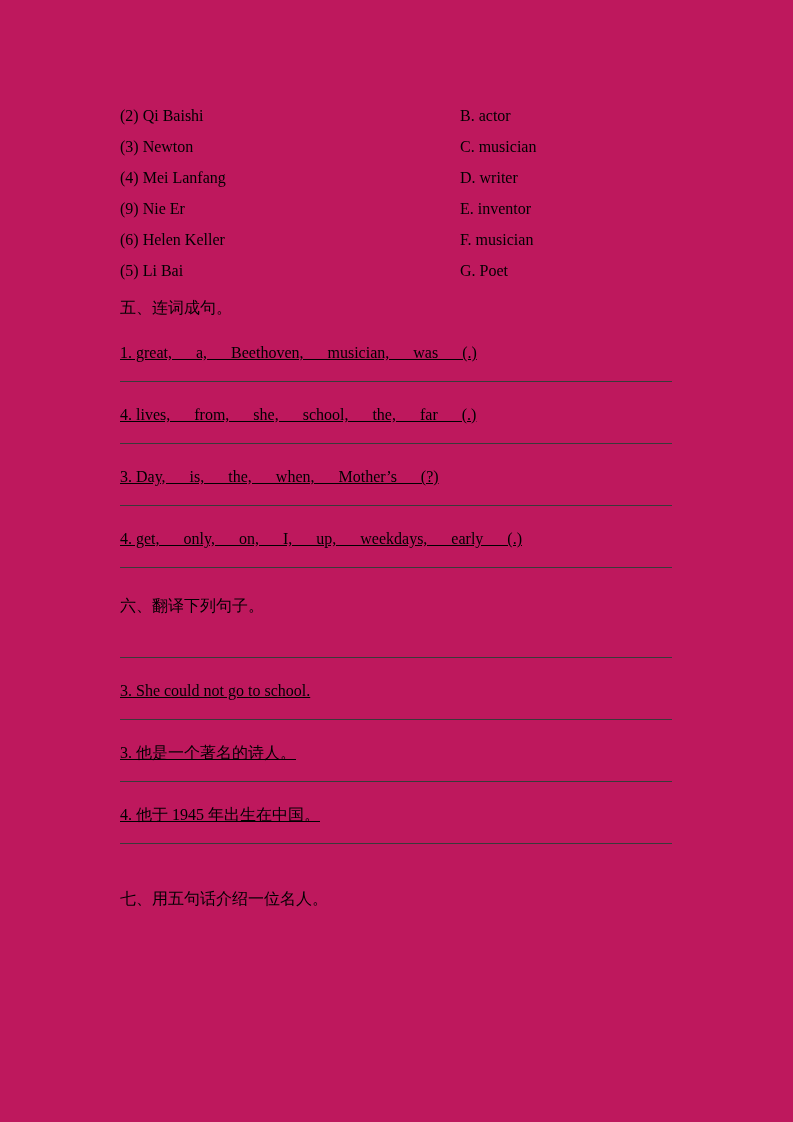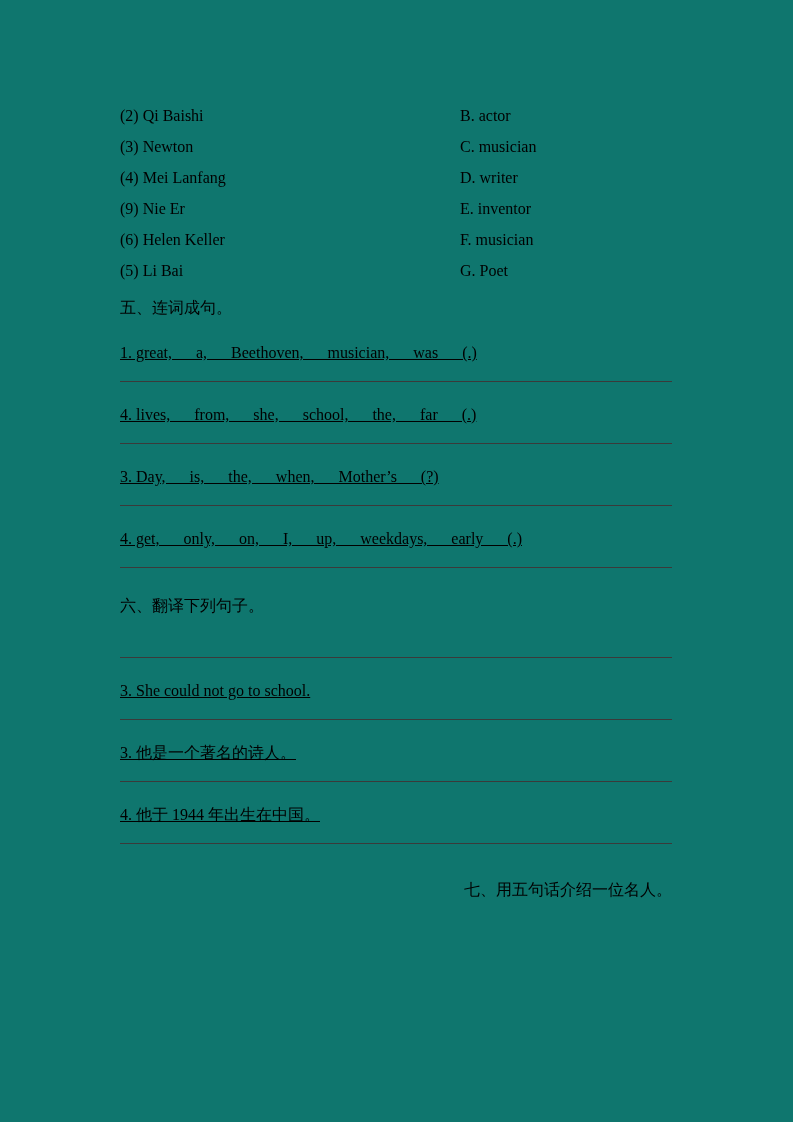--- a/index.html
+++ b/index.html
@@ -5,21 +5,21 @@
   html, body {
     margin: 0;
     padding: 0;
     background: #ffffff;
   }
   .page {
     position: relative;
     width: 793px;
     height: 1122px;
     margin: 0 auto;
-    background: #0f766e;
+    background: #be185d;
     color: #000000;
     font-family: "Liberation Serif", "DejaVu Serif", serif;
     font-size: 16px;
     overflow: hidden;
     box-sizing: border-box;
     padding: 100px 121px 0 120px;
   }
   
   .matching { margin: 0; }
   .match-row {
@@ -47,21 +47,21 @@
     margin: 0;
     line-height: 22px;
     white-space: pre-wrap;
     text-decoration: underline;
   }
   .q-blank {
     height: 17px;
     border-bottom: 1px solid #3a3a3a;
   }
   .sec-gap { margin-top: 26px; }
-  .last-title { margin-top: 34px; text-align: right; }
+  .last-title { margin-top: 43px; }
 </style>
 </head>
 <body>
 
 <div class="page">
 
   <section class="matching">
     <div class="match-row">
       <span class="match-left">(2) Qi Baishi</span>
       <span class="match-right">B. actor</span>
@@ -123,21 +123,21 @@
       <p class="q-text">3. She could not go to school.</p>
       <div class="q-blank"></div>
     </div>
 
     <div class="q-block">
       <p class="q-text">3. 他是一个著名的诗人。</p>
       <div class="q-blank"></div>
     </div>
 
     <div class="q-block">
-      <p class="q-text">4. 他于 1944 年出生在中国。</p>
+      <p class="q-text">4. 他于 1945 年出生在中国。</p>
       <div class="q-blank"></div>
     </div>
   </section>
 
   <section>
     <h2 class="sec-title last-title">七、用五句话介绍一位名人。</h2>
   </section>
 
 </div>
 

